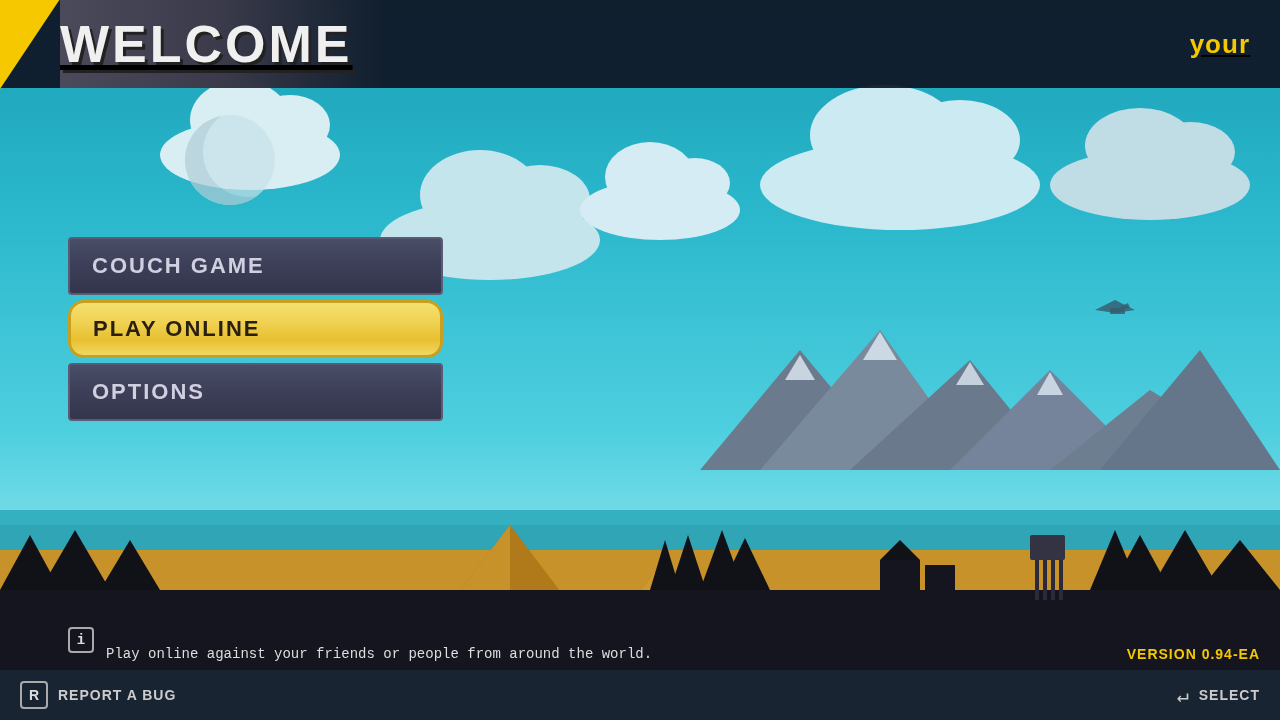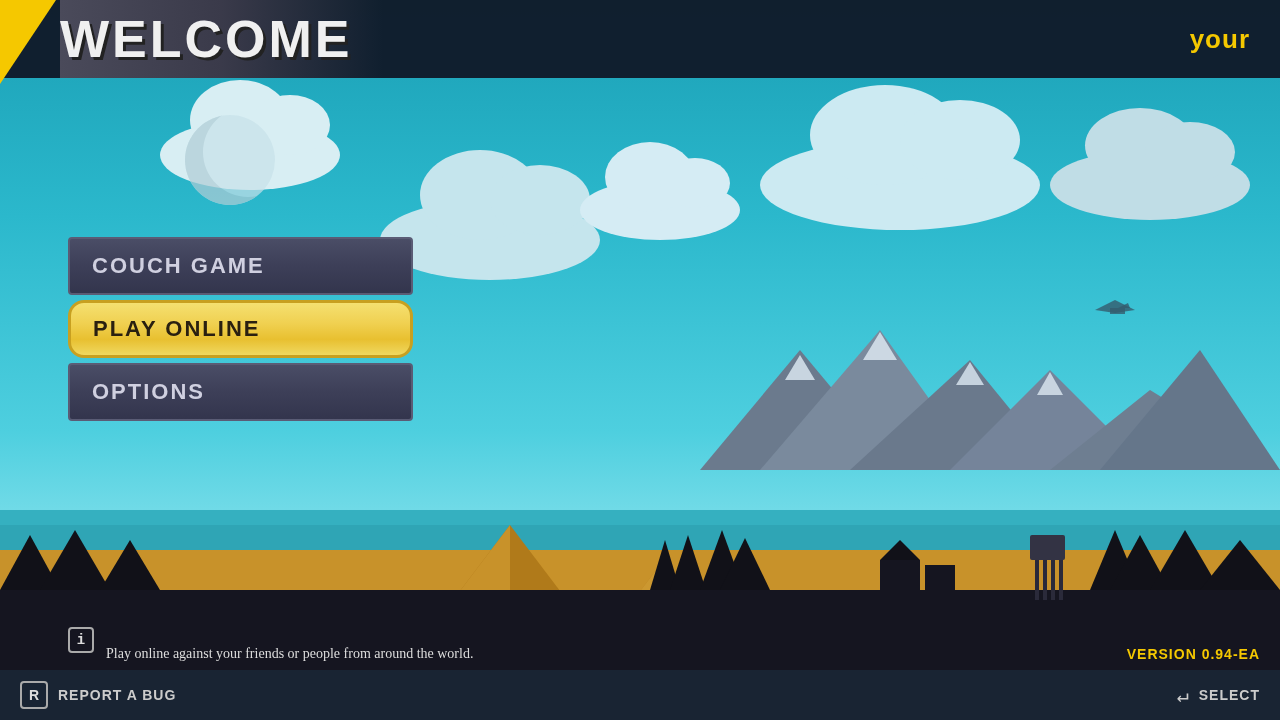--- a/index.html
+++ b/index.html
@@ -83,26 +83,27 @@
       font-size: 24px;
       color: #334;
       opacity: 0.8;
     }
 
     
     .header-bar {
       position: absolute;
       top: 0; left: 0;
       width: 100%;
-      height: 78px;
+      height: 88px;
       background: rgba(15, 20, 35, 0.92);
       z-index: 20;
       display: flex;
       align-items: center;
       justify-content: space-between;
+      text-decoration: underline;
     }
 
     .header-title-container {
       display: flex;
       align-items: center;
       height: 100%;
     }
 
     .header-yellow-triangle {
       width: 0;
@@ -200,21 +201,21 @@
       position: absolute;
       left: 68px;
       top: 237px;
       z-index: 25;
       display: flex;
       flex-direction: column;
       gap: 5px;
     }
 
     .menu-btn {
-      width: 345px;
+      width: 375px;
       height: 58px;
       display: flex;
       align-items: center;
       padding: 0 22px;
       border: 2px solid #555566;
       border-radius: 4px;
       cursor: pointer;
       font-size: 22px;
       font-weight: 900;
       letter-spacing: 2px;
@@ -258,21 +259,21 @@
       align-items: center;
       justify-content: center;
       color: #ddd;
       font-size: 14px;
       font-weight: 900;
     }
 
     .info-text {
       font-size: 14px;
       color: #dddddd;
-      font-family: Liberation Serif, serif;
+      font-family: Liberation Mono, monospace;
       margin-top: 28px;
     }
 
     
     .version-text {
       position: absolute;
       bottom: 58px;
       right: 20px;
       z-index: 25;
       font-size: 14px;

